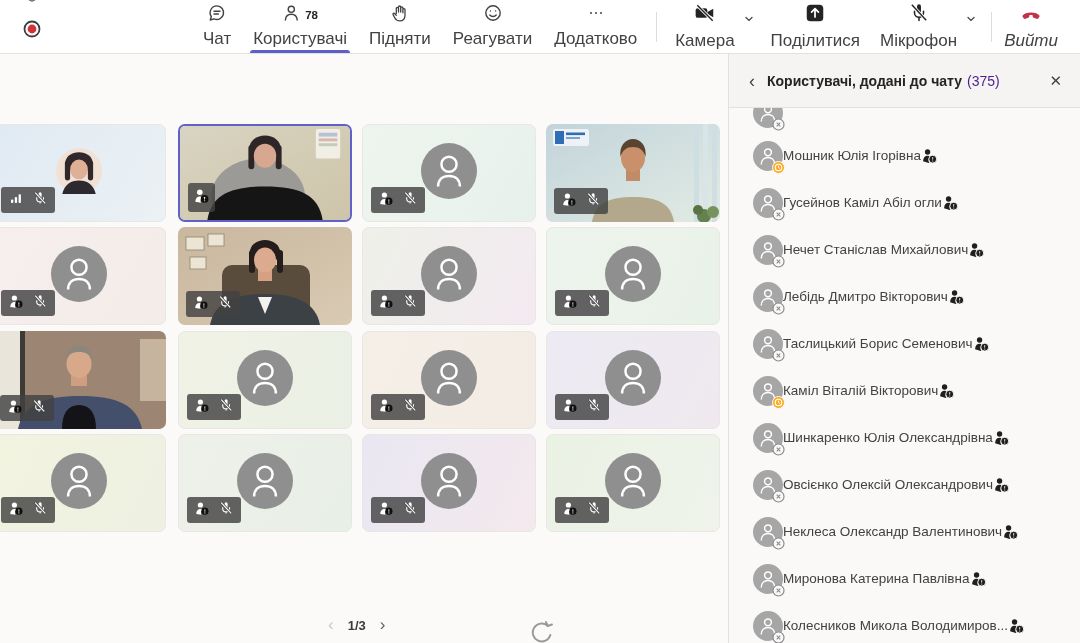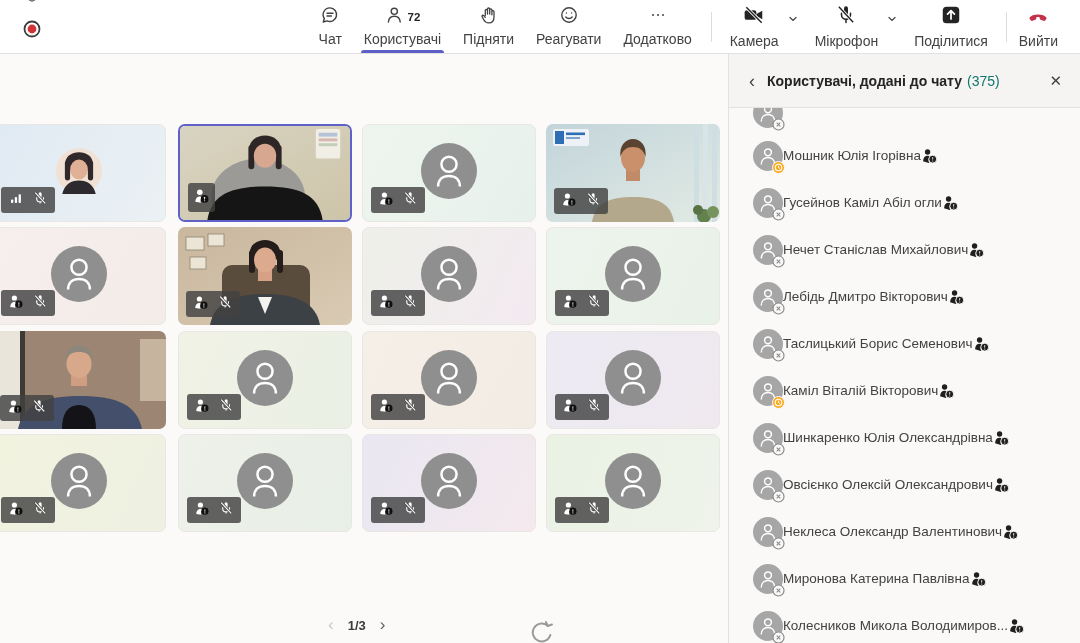--- a/index.html
+++ b/index.html
@@ -8,31 +8,31 @@
 
   
   .topbar { position:relative; height:54px; background:#ffffff; border-bottom:1px solid #e3e1df;
     display:flex; align-items:center; padding:0 14px; }
   .topbar-left { display:flex; align-items:center; gap:12px;flex-direction:column; }
   .timer { font-size:13.5px; color:#5d5d5d; letter-spacing:.3px; }
   .tabs { margin-left:auto; display:flex; align-items:stretch; height:100%; }
   .tab { position:relative; display:flex; flex-direction:column; align-items:center; justify-content:center;
     gap:3px; padding:0 11px; cursor:pointer; }
   .tab .icon-line { display:flex; align-items:center; gap:3px; height:22px; }
-  .tab-label { font-size:14px; color:#424242; white-space:nowrap; }
+  .tab-label { font-size:17px; color:#424242; white-space:nowrap; }
   .tab-badge { font-size:11.5px; font-weight:bold; color:#242424; }
   .tab.active::after { content:""; position:absolute; left:8px; right:8px; bottom:0; height:3px;
     background:#5b5fc7; border-radius:3px 3px 0 0; }
   .vdiv { width:1px; height:30px; background:#dcdcdc; margin:0 8px; align-self:center; }
   .av-item { position:relative; display:flex; flex-direction:column; align-items:center; justify-content:center;
     gap:3px; padding:0 26px 0 10px; cursor:pointer; }
   .av-item.no-chevron { padding-right:10px; }
   .av-item .chev { position:absolute; right:5px; top:12px; }
   .leave { display:flex; flex-direction:column; align-items:center; justify-content:center; gap:3px;
-    padding:0 8px 0 4px; cursor:pointer; }
+    padding:0 8px 0 4px; cursor:pointer;font-style:italic; }
 
   
   .main { display:flex; height:589px; }
   .stage { position:relative; flex:1; background:#fbfaf9; overflow:hidden; }
 
   .tile { position:absolute; width:174px; height:98px; border-radius:7px; overflow:hidden;
     background:#eee; cursor:pointer; }
   .tile.placeholder { border:1px solid #e9e7e3; }
   .tile.active-speaker { border:2.5px solid #5f61c9; }
   .tile svg.fill { display:block; width:100%; height:100%; }
@@ -46,21 +46,21 @@
   .pg-next { font-size:17px; color:#616161; cursor:pointer; }
   .pg-count { font-size:13px; font-weight:bold; color:#3b3b3b; }
   .refresh { position:absolute; left:528px; top:566px; cursor:pointer; }
 
   
   .panel { width:352px; background:#f7f6f5; border-left:1px solid #e3e1df; position:relative; }
   .panel-header { height:54px; display:flex; align-items:center; padding:0 18px 0 20px;
     background:#f5f4f3; border-bottom:1px solid #e3e1df; }
   .back-btn { font-size:18px; color:#424242; margin-right:12px; cursor:pointer; line-height:1; }
   .panel-title { font-size:14px; font-weight:bold; color:#242424; white-space:nowrap; }
-  .panel-count { font-size:14px; color:#0f766e; margin-left:5px; }
+  .panel-count { font-size:14px; color:#4c1d95; margin-left:5px; }
   .close-btn { margin-left:auto; font-size:15px; color:#424242; cursor:pointer; }
   .plist { position:absolute; top:54px; bottom:0; left:0; right:0; overflow:hidden; background:#faf9f8; }
   .plist-inner { margin-top:-14px; }
   .p-item { display:flex; align-items:center; height:47px; padding-left:24px; gap:0; cursor:pointer; }
   .p-avatar { position:relative; width:30px; height:30px; flex:0 0 30px; }
   .p-badge { position:absolute; right:-2px; bottom:-2px; width:13px; height:13px; }
   .p-name { font-size:13.5px; color:#424242; white-space:nowrap; }
   .p-role { margin-left:1px; display:inline-flex; }
 </style>
 </head>
@@ -96,21 +96,21 @@
     </div>
 
     <div class="tab active">
       <span class="icon-line">
         <span>
           <svg width="20" height="20" viewBox="0 0 20 20" fill="none" stroke="#424242" stroke-width="1.4" stroke-linecap="round">
               <circle cx="9.3" cy="6.3" r="3.1"></circle>
               <path d="M3.4 17 c.4-3.8 2.7-5.7 5.9-5.7 s5.5 1.9 5.9 5.7"></path>
             </svg>
         </span>
-        <span class="tab-badge">72</span>
+        <span class="tab-badge">78</span>
       </span>
       <span class="tab-label">Користувачі</span>
     </div>
 
     <div class="tab">
       <span class="icon-line">
           <span>
         <svg width="20" height="20" viewBox="0 0 20 20" fill="none" stroke="#424242" stroke-width="1.3" stroke-linecap="round" stroke-linejoin="round">
               <path d="M6.3 10.4 V5.4 a1.1 1.1 0 0 1 2.2 0 V9 M8.5 9 V4.1 a1.1 1.1 0 0 1 2.2 0 V9 M10.7 9 V4.9 a1.1 1.1 0 0 1 2.2 0 V9.8 M12.9 9.8 V6.6 a1.05 1.05 0 0 1 2.1 0 V12 c0 3.7-2 5.9-5.3 5.9 c-2.6 0-3.9-1.1-5.1-3.4 L3.1 11.6 c-.5-1 .8-1.8 1.6-1 l1.6 1.6"></path>
             </svg>
@@ -159,46 +159,46 @@
           </svg>
       </span>
       <span class="tab-label">Камера</span>
       <span class="chev">
         <svg width="14" height="14" viewBox="0 0 14 14" fill="none" stroke="#424242" stroke-width="1.2" stroke-linecap="round">
             <path d="M4 5.5 l3 3 3-3"></path>
           </svg>
       </span>
     </div>
 
+    <div class="av-item no-chevron">
+      <span>
+        <svg width="22" height="22" viewBox="0 0 20 20">
+            <rect x="2.5" y="2.5" width="15" height="15" rx="3.5" fill="#242424"></rect>
+            <path d="M10 13.6 V6.4 M6.9 9.2 l3.1-3.1 3.1 3.1" fill="none" stroke="#ffffff" stroke-width="1.6" stroke-linecap="round" stroke-linejoin="round"></path>
+          </svg>
+      </span>
+      <span class="tab-label">Поділитися</span>
+    </div>
+
     <div class="av-item">
       <span>
         <svg width="22" height="22" viewBox="0 0 20 20">
             <rect x="8.2" y="2" width="3.6" height="8.4" rx="1.8" fill="#242424"></rect>
             <path d="M5.9 8.5 v1.3 a4.1 4.1 0 0 0 8.2 0 V8.5" fill="none" stroke="#242424" stroke-width="1.4" stroke-linecap="round"></path>
             <line x1="10" y1="14.4" x2="10" y2="16.8" stroke="#242424" stroke-width="1.4" stroke-linecap="round"></line>
             <line x1="3.5" y1="2.5" x2="16.5" y2="16.5" stroke="#ffffff" stroke-width="2.8"></line>
             <line x1="3.5" y1="2.5" x2="16.5" y2="16.5" stroke="#242424" stroke-width="1.3"></line>
           </svg>
       </span>
       <span class="tab-label">Мікрофон</span>
       <span class="chev">
         <svg width="14" height="14" viewBox="0 0 14 14" fill="none" stroke="#424242" stroke-width="1.2" stroke-linecap="round">
             <path d="M4 5.5 l3 3 3-3"></path>
           </svg>
       </span>
-    </div>
-
-    <div class="av-item no-chevron">
-      <span>
-        <svg width="22" height="22" viewBox="0 0 20 20">
-            <rect x="2.5" y="2.5" width="15" height="15" rx="3.5" fill="#242424"></rect>
-            <path d="M10 13.6 V6.4 M6.9 9.2 l3.1-3.1 3.1 3.1" fill="none" stroke="#ffffff" stroke-width="1.6" stroke-linecap="round" stroke-linejoin="round"></path>
-          </svg>
-      </span>
-      <span class="tab-label">Поділитися</span>
     </div>
 
     <span class="vdiv"></span>
 
     <div class="leave">
       <span>
         <svg width="24" height="22" viewBox="0 0 22 20">
             <path d="M3 12.8 C5.5 8.6 16.5 8.6 19 12.8 l-1.2 1.9 c-.4.6-1.2.9-1.9.6 l-2.4-1 c-.6-.2-1-.8-1-1.5 v-.7 c-1-.25-2-.25-3 0 v.7 c0 .7-.4 1.3-1 1.5 l-2.4 1 c-.7.3-1.5 0-1.9-.6 Z" fill="#c4314b"></path>
           </svg>
       </span>

